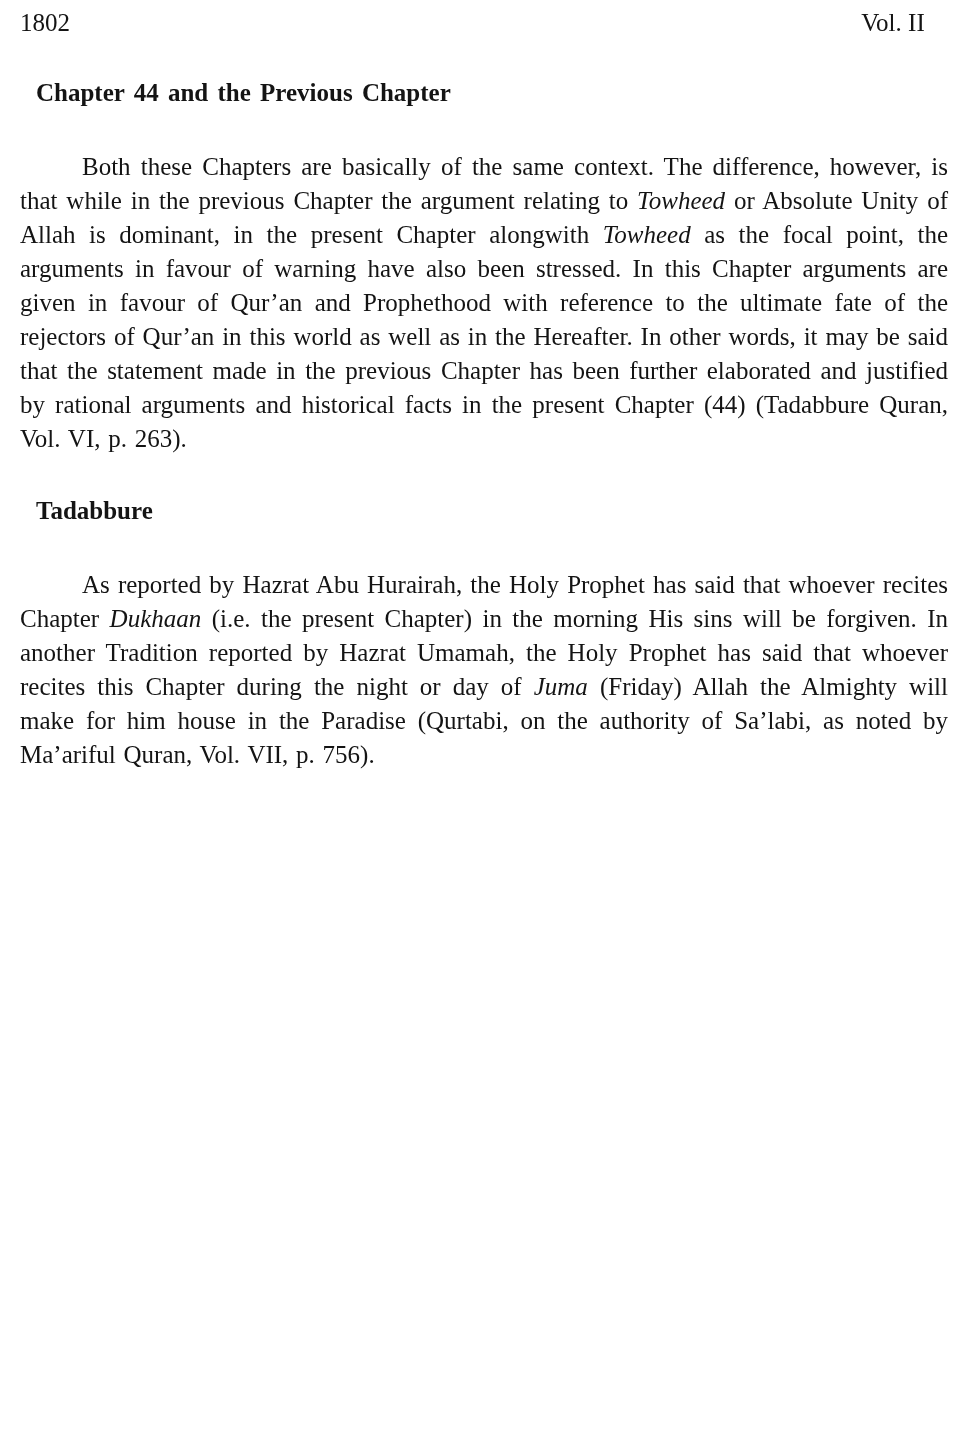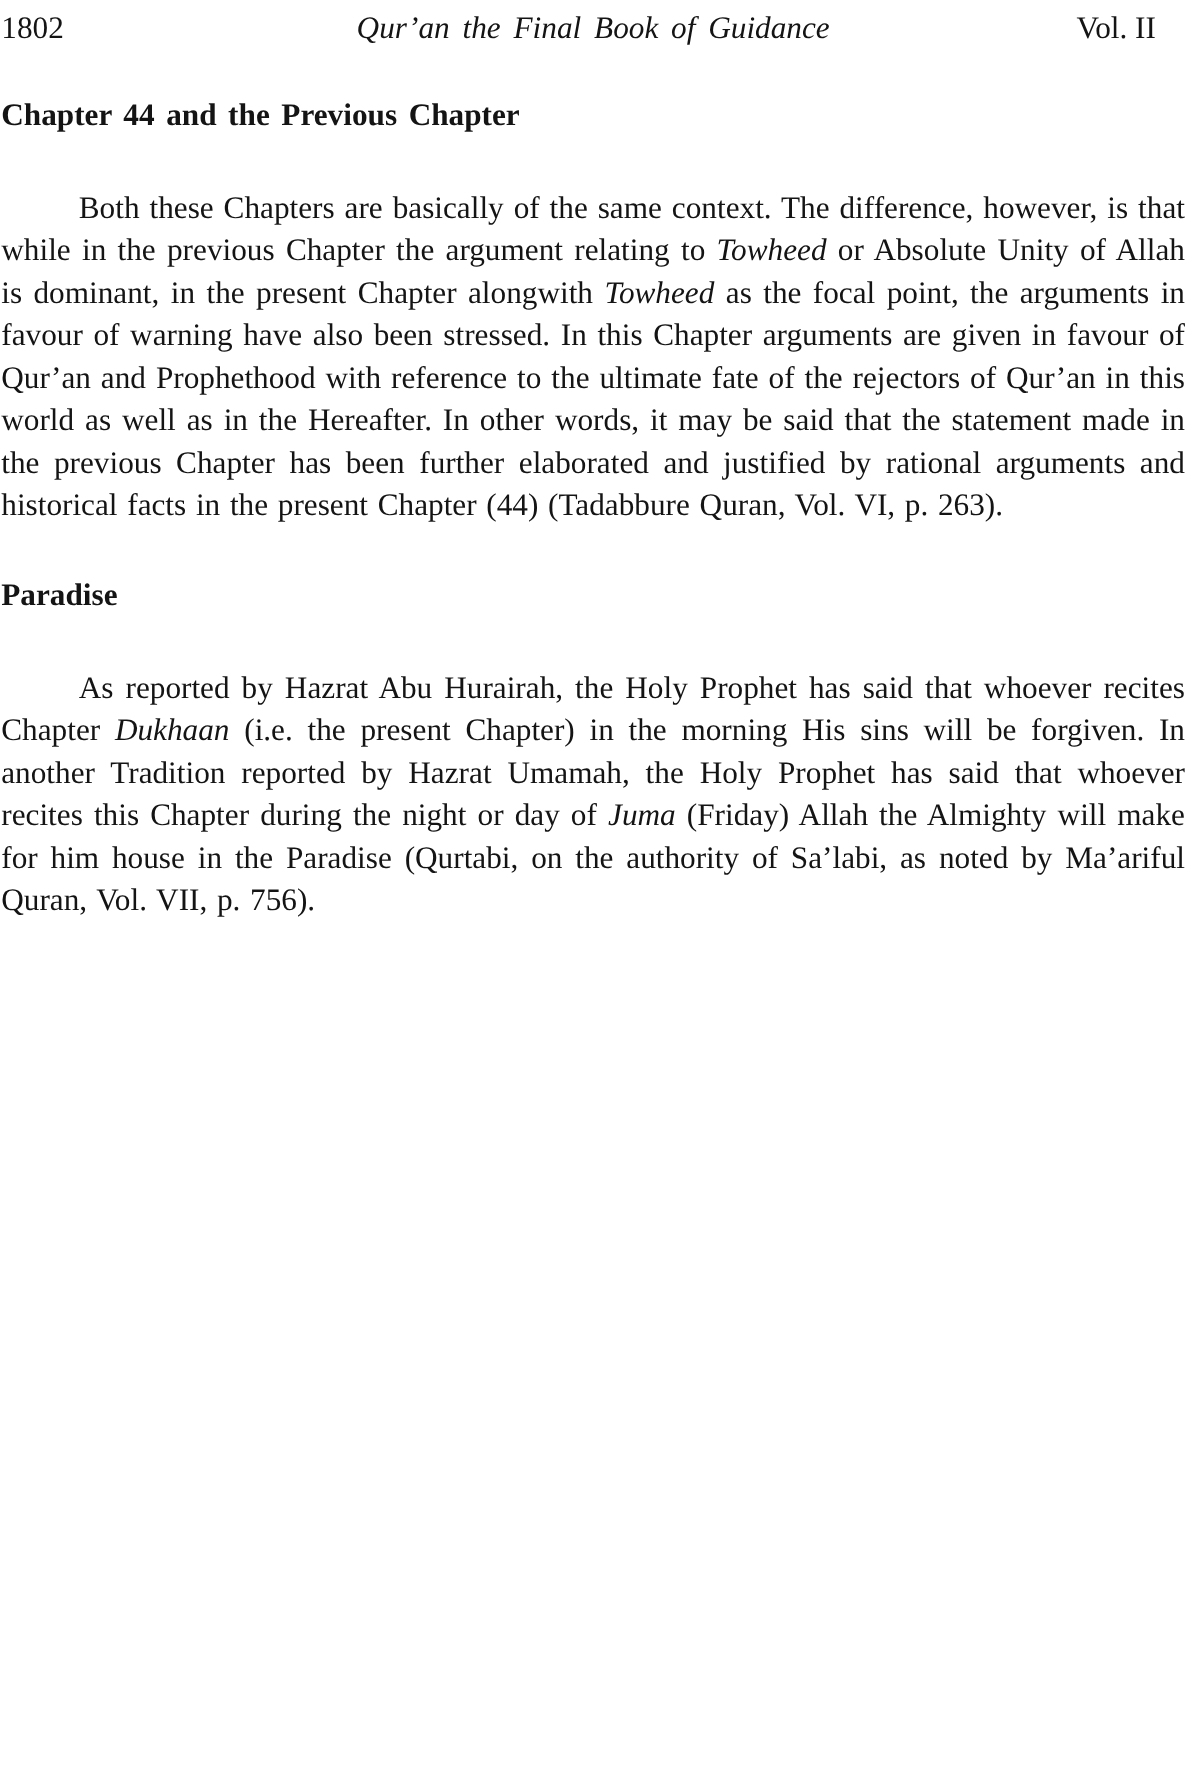--- a/index.html
+++ b/index.html
@@ -11,21 +11,21 @@
     width: 960px;
     height: 1430px;
     overflow: hidden;
     font-family: "Liberation Serif", serif;
     color: #141414;
   }
   .page {
     box-sizing: border-box;
     width: 960px;
     height: 1430px;
-    padding: 8px 12px 0 1px;
+    padding: 8px 12px 0 20px;
     background: #ffffff;
   }
   .page-header {
     display: flex;
     justify-content: space-between;
     align-items: baseline;
     font-size: 25px;
     line-height: 1.2;
     margin-bottom: 26px;
   }
@@ -52,42 +52,41 @@
     margin: 0;
     word-spacing: 1.5px;
   }
   .para.indent {
     text-indent: 62px;
   }
   .section-heading {
     font-size: 25px;
     font-weight: bold;
     text-align: left;
-    margin: 40px 0 42px 0;
+    margin: 40px 0 42px 16px;
     line-height: 1.2;
     word-spacing: 3px;
   }
 </style>
 </head>
 <body>
 
 <div class="page">
 
   <header class="page-header">
     <span class="page-number">1802</span>
-    <span class="book-title">Qur’an the Final Book of Guidance</span>
     <span class="volume">Vol. II</span>
   </header>
 
   <main class="page-body">
 
 
     <h2 class="section-heading">Chapter 44 and the Previous Chapter</h2>
 
     <p class="para indent"><span>Both these Chapters are basically of the same context. The difference, however, is that while in the previous Chapter the argument relating to </span><span style="font-style: italic;">Towheed</span><span> or Absolute Unity of Allah is dominant, in the present Chapter alongwith </span><span style="font-style: italic;">Towheed</span><span> as the focal point, the arguments in favour of warning have also been stressed. In this Chapter arguments are given in favour of Qur’an and Prophethood with reference to the ultimate fate of the rejectors of Qur’an in this world as well as in the Hereafter. In other words, it may be said that the statement made in the previous Chapter has been further elaborated and justified by rational arguments and historical facts in the present Chapter (44) (Tadabbure Quran, Vol. VI, p. 263).</span></p>
 
-    <h2 class="section-heading">Paradise</h2>
+    <h2 class="section-heading">Tadabbure</h2>
 
     <p class="para indent"><span>As reported by Hazrat Abu Hurairah, the Holy Prophet has said that whoever recites Chapter </span><span style="font-style: italic;">Dukhaan</span><span> (i.e. the present Chapter) in the morning His sins will be forgiven. In another Tradition reported by Hazrat Umamah, the Holy Prophet has said that whoever recites this Chapter during the night or day of </span><span style="font-style: italic;">Juma</span><span> (Friday) Allah the Almighty will make for him house in the Paradise (Qurtabi, on the authority of Sa’labi, as noted by Ma’ariful Quran, Vol. VII, p. 756).</span></p>
 
   </main>
 
 </div>
 
 </body></html>

